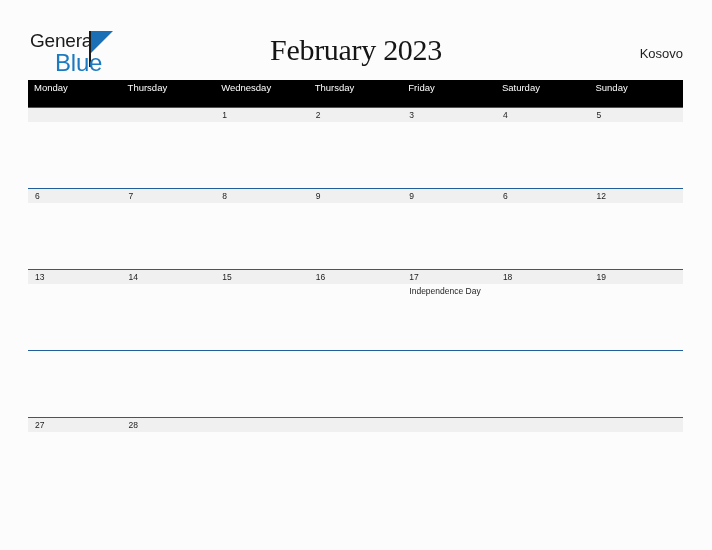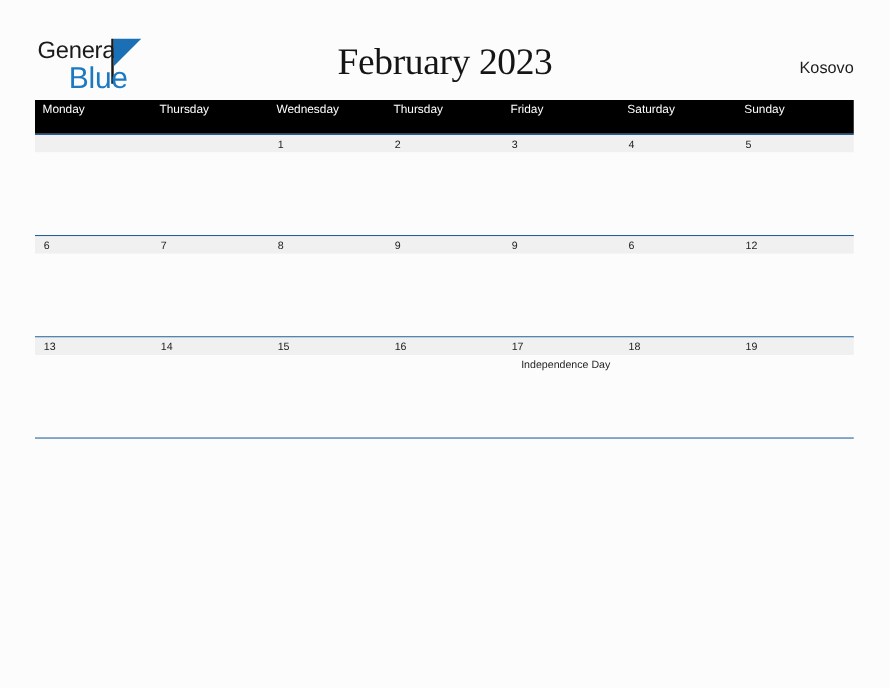--- a/index.html
+++ b/index.html
@@ -86,21 +86,21 @@
     font-size:8.5px; color:#222222;
     padding-left:7px; line-height:14px;
     font-family:"Liberation Sans", sans-serif;
   }
   .cell-evt {
     flex:1 1 0; min-width:0;
     font-size:8.5px; color:#1f1f1f;
     padding-left:7px; padding-top:2px;
     line-height:11px;
     font-family:"Liberation Sans", sans-serif;
-    white-space:nowrap; overflow:hidden;text-align:center;
+    white-space:nowrap; overflow:hidden;
   }
 </style>
 </head>
 <body>
 
 <div class="page">
 
   <div class="topbar">
 
     <div class="logo">
@@ -196,16 +196,36 @@
         <div class="cell-evt"></div>
         <div class="cell-evt"></div>
         <div class="cell-evt"></div>
         <div class="cell-evt"></div>
         <div class="cell-evt"></div>
         <div class="cell-evt"></div>
         <div class="cell-evt"></div>
       </div>
     </div>
 
+    <div class="week">
+      <div class="week-band">
+        <div class="cell-num">27</div>
+        <div class="cell-num">28</div>
+        <div class="cell-num"></div>
+        <div class="cell-num"></div>
+        <div class="cell-num"></div>
+        <div class="cell-num"></div>
+        <div class="cell-num"></div>
+      </div>
+      <div class="week-body">
+        <div class="cell-evt"></div>
+        <div class="cell-evt"></div>
+        <div class="cell-evt"></div>
+        <div class="cell-evt"></div>
+        <div class="cell-evt"></div>
+        <div class="cell-evt"></div>
+        <div class="cell-evt"></div>
+      </div>
+    </div>
 
   </div>
 
 </div>
 
 </body></html>

